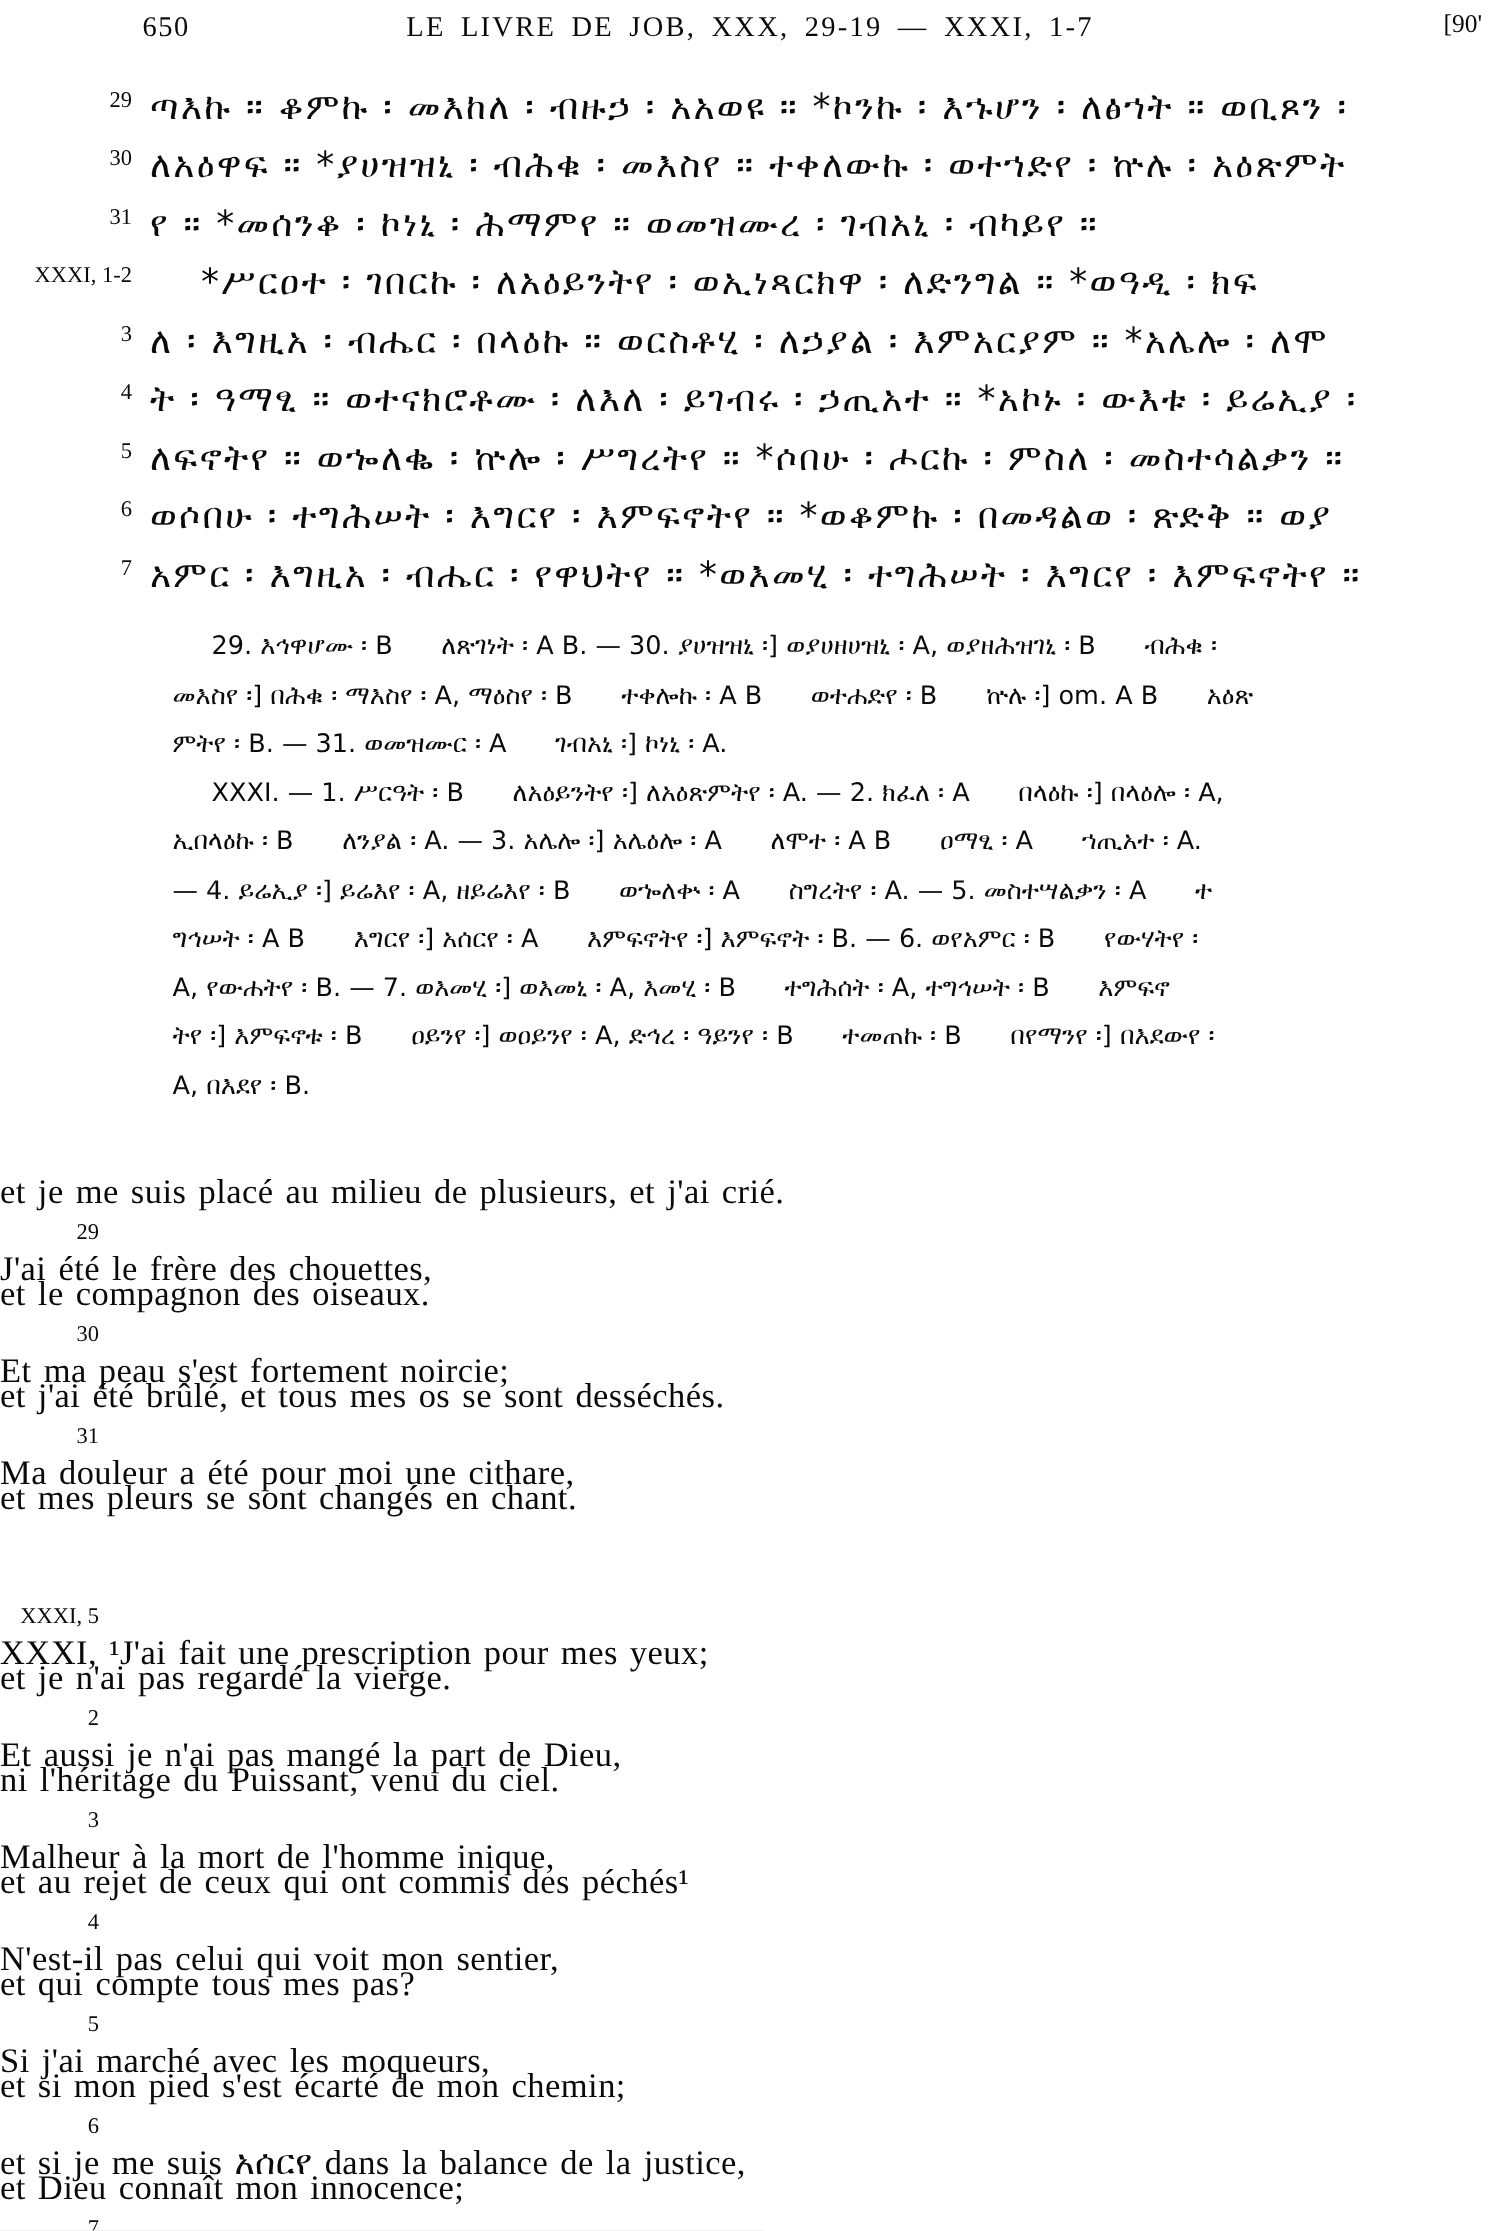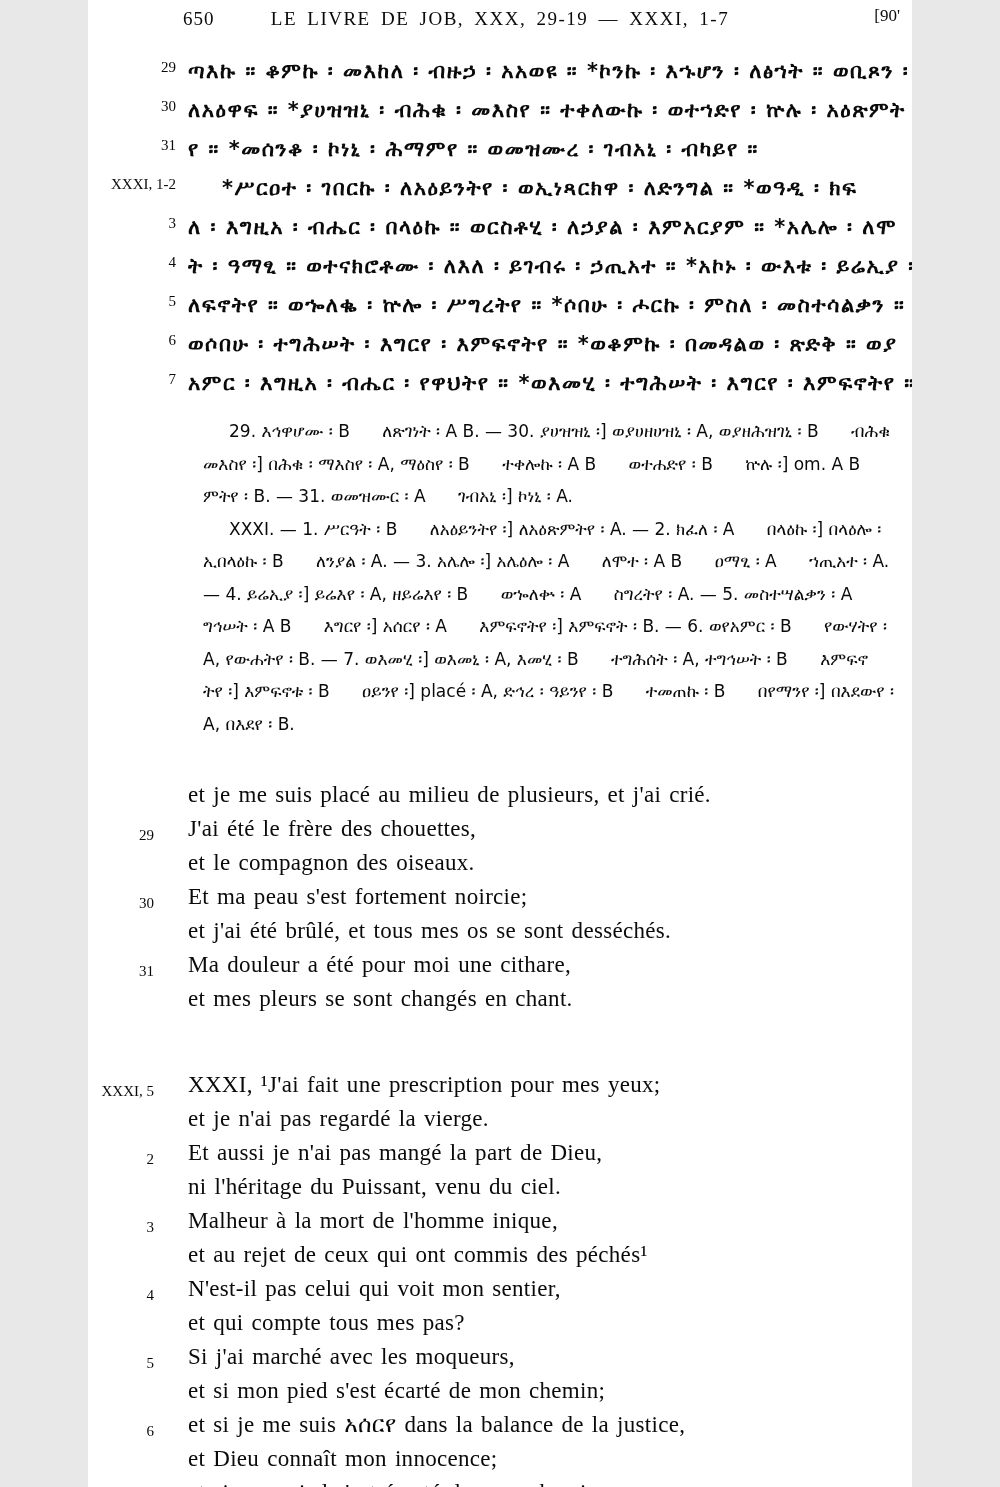--- a/index.html
+++ b/index.html
@@ -1,40 +1,40 @@
 <!DOCTYPE html>
 <html><head>
 <meta charset="utf-8">
 <style>
   html,body{margin:0;padding:0;background:#e8e8e8;}
   .page{
-    width:824px;height:1487px;margin:0 auto;background:#ffffff;color:#0a0a0a;
+    width:1000px;height:1487px;margin:0 auto;background:#ffffff;color:#0a0a0a;
     position:relative;overflow:hidden;
     font-family:"Liberation Serif", serif;
   }
   
   .hdr{position:relative;height:34px;padding-top:8px;}
   .hdr .pageno{position:absolute;left:95px;top:8px;font-size:19px;letter-spacing:1px;}
   .hdr .title{text-align:center;font-size:19px;letter-spacing:1.5px;word-spacing:4px;}
   .hdr .folio{position:absolute;right:12px;top:6px;font-size:17px;}
   
   .geez{margin-top:12px;}
   .gline{display:flex;align-items:flex-start;height:39px;}
   .vnum{width:100px;box-sizing:border-box;padding-right:12px;text-align:right;
         font-size:15px;padding-top:5px;white-space:nowrap;flex:none;}
-  .gtext{flex:1;font-family:"DejaVu Sans", sans-serif;font-weight:700;font-size:21px;
+  .gtext{flex:1;font-family:"DejaVu Sans", sans-serif;font-weight:400;font-size:24px;
          letter-spacing:1.5px;line-height:34px;padding-right:14px;white-space:nowrap;overflow:hidden;}
   .gline.indent .gtext{padding-left:34px;}
   
   .apparatus{margin:10px 16px 3px 115px;font-size:17px;line-height:32.5px;}
   .aline{white-space:pre-wrap;font-family:"DejaVu Sans", sans-serif;overflow:hidden;height:32.5px;}
   .aline.indent{text-indent:26px;}
   
   .translation{margin-top:36px;}
-  .fline{display:flex;align-items:flex-end;height:34px;}
+  .fline{display:flex;align-items:flex-start;height:34px;flex-direction:column;}
   .fnum{width:100px;box-sizing:border-box;padding-right:34px;text-align:right;
         font-size:15px;padding-top:4px;white-space:nowrap;flex:none;}
   .ftext{flex:1;font-size:23px;line-height:30px;word-spacing:2px;letter-spacing:0.3px;white-space:nowrap;}
   .fline.gap{margin-top:52px;}
 </style>
 </head>
 <body>
 
 <div class="page">
 
@@ -103,21 +103,21 @@
       <div class="aline indent">XXXI. — 1. ሥርዓት ፡ B      ለአዕይንትየ ፡] ለአዕጽምትየ ፡ A. — 2. ክፈለ ፡ A      በላዕኩ ፡] በላዕሎ ፡ A,</div>
 
       <div class="aline">ኢበላዕኩ ፡ B      ለንያል ፡ A. — 3. አሌሎ ፡] አሌዕሎ ፡ A      ለሞተ ፡ A B      ዐማፂ ፡ A      ኀጢአተ ፡ A.</div>
 
       <div class="aline">— 4. ይሬኢያ ፡] ይሬእየ ፡ A, ዘይሬእየ ፡ B      ወኈለቍ ፡ A      ስግረትየ ፡ A. — 5. መስተሣልቃን ፡ A      ተ</div>
 
       <div class="aline">ግኅሠት ፡ A B      እግርየ ፡] አሰርየ ፡ A      እምፍኖትየ ፡] እምፍኖት ፡ B. — 6. ወየአምር ፡ B      የውሃትየ ፡</div>
 
       <div class="aline">A, የውሐትየ ፡ B. — 7. ወእመሂ ፡] ወእመኒ ፡ A, እመሂ ፡ B      ተግሕሰት ፡ A, ተግኅሠት ፡ B      እምፍኖ</div>
 
-      <div class="aline">ትየ ፡] እምፍኖቱ ፡ B      ዐይንየ ፡] placé ፡ A, ድኅረ ፡ ዓይንየ ፡ B      ተመጠኩ ፡ B      በየማንየ ፡] በእደውየ ፡</div>
+      <div class="aline">ትየ ፡] እምፍኖቱ ፡ B      ዐይንየ ፡] ወዐይንየ ፡ A, ድኅረ ፡ ዓይንየ ፡ B      ተመጠኩ ፡ B      በየማንየ ፡] በእደውየ ፡</div>
 
       <div class="aline">A, በእደየ ፡ B.</div>
     </div>
 
   <div class="translation">
 
       <div class="fline">
         <span class="fnum"></span>
         <span class="ftext">et je me suis placé au milieu de plusieurs, et j'ai crié.</span>
       </div>

